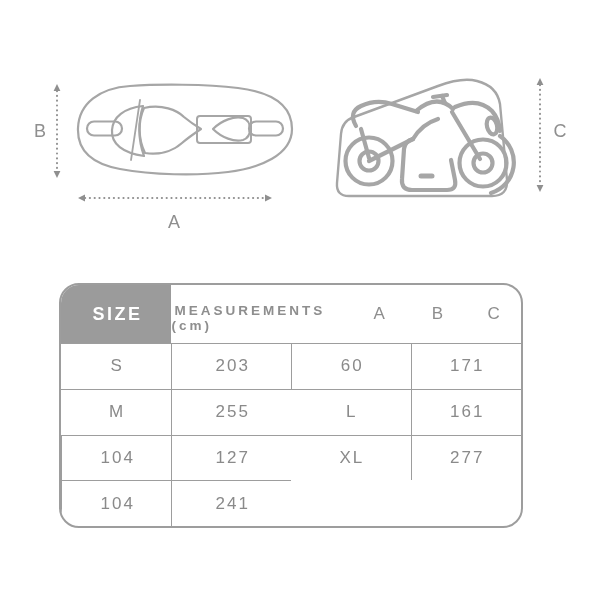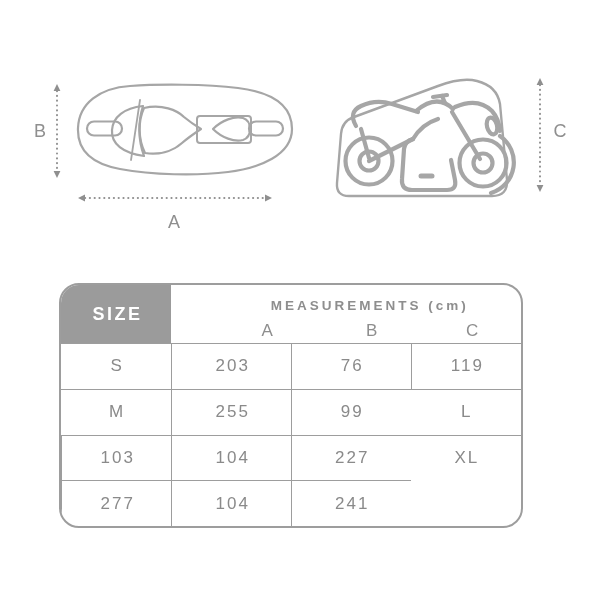--- a/index.html
+++ b/index.html
@@ -38,21 +38,21 @@
   .header-size {
     grid-column: 1; grid-row: 1;
     background: #9b9b9b;
     color: #ffffff;
     display: flex; align-items: center; justify-content: center;
     font-size: 18px; font-weight: bold; letter-spacing: 2.5px;
     text-indent: 2.5px;
   }
   .header-meas {
     grid-column: 2 / 5; grid-row: 1;
-    display: flex; flex-direction: column; padding-left: 44px;
+    display: flex; flex-direction: row;
   }
   .meas-title {
     flex: 1.05;
     display: flex; align-items: center; justify-content: center;
     padding-top: 7px;
     font-size: 13.5px; font-weight: bold; letter-spacing: 3px;
     text-indent: 3px;
     color: #8e8e8e;
   }
   .meas-cols {
@@ -175,31 +175,30 @@
       <div class="meas-title">MEASUREMENTS (cm)</div>
       <div class="meas-cols">
         <div class="meas-col">A</div>
         <div class="meas-col">B</div>
         <div class="meas-col">C</div>
       </div>
     </div>
 
     <div class="cell">S</div>
     <div class="cell vline">203</div>
-    <div class="cell vline">76</div>
-    <div class="cell vline">119</div>
+    <div class="cell vline">60</div>
+    <div class="cell vline">171</div>
 
     <div class="cell">M</div>
     <div class="cell vline">255</div>
-    <div class="cell vline">99</div>
 
     <div class="cell">L</div>
-    <div class="cell vline">103</div>
+    <div class="cell vline">161</div>
     <div class="cell vline">104</div>
-    <div class="cell vline">227</div>
+    <div class="cell vline">127</div>
 
     <div class="cell">XL</div>
     <div class="cell vline">277</div>
     <div class="cell vline">104</div>
     <div class="cell vline">241</div>
   </div>
 
 </div>
 
 </body></html>

